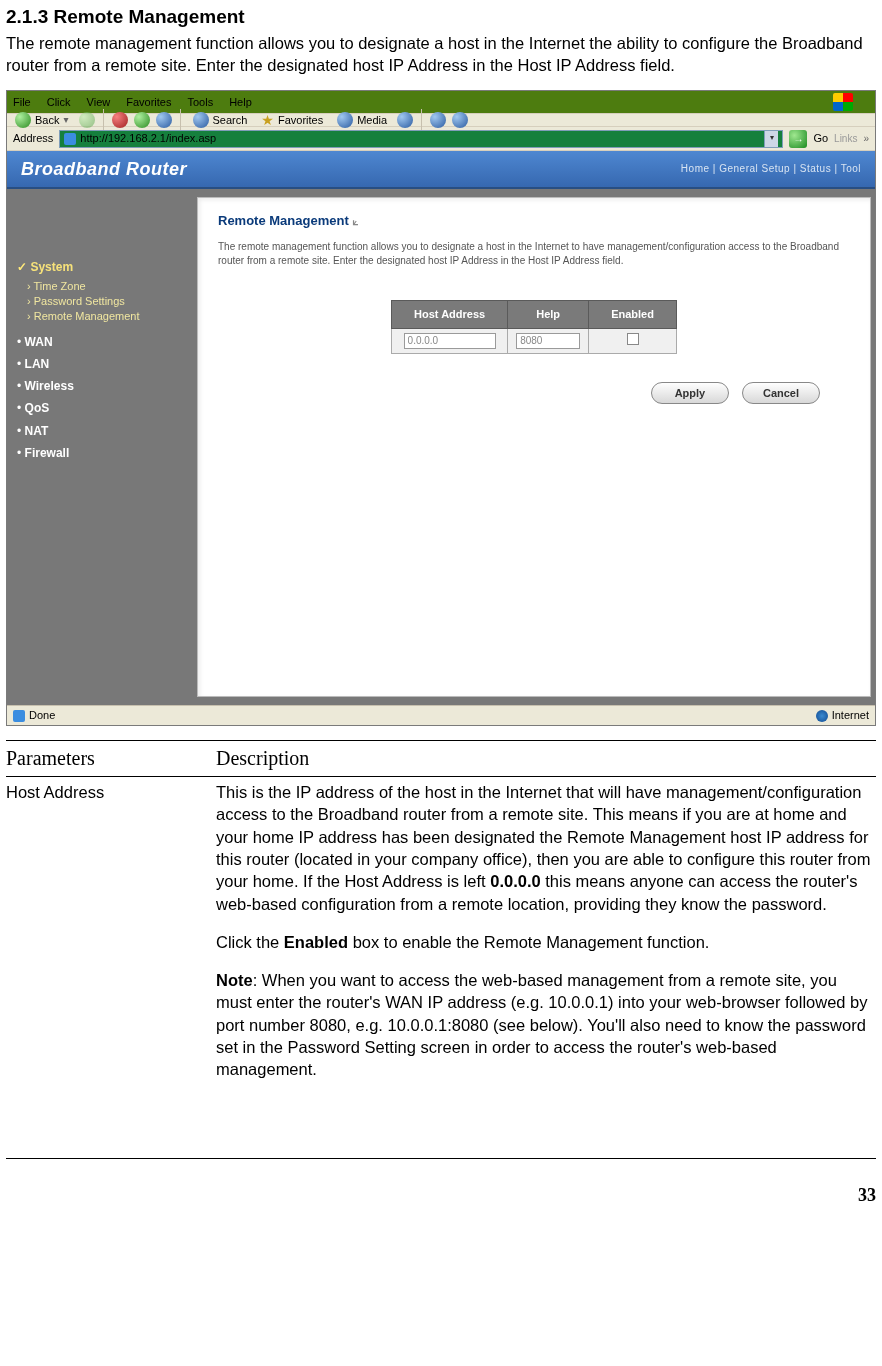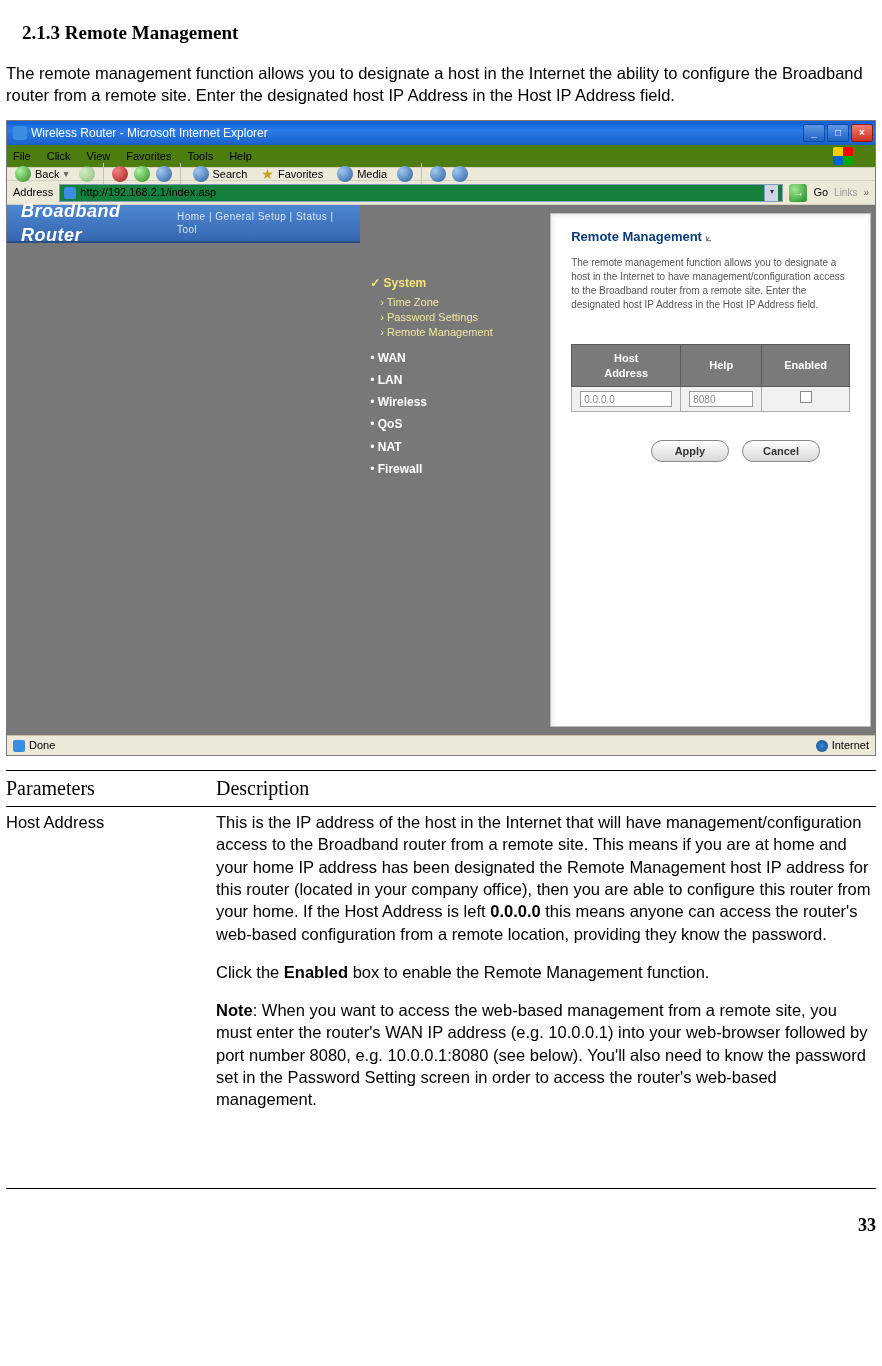--- a/index.html
+++ b/index.html
@@ -7,24 +7,24 @@
     margin: 0;
     font-family: Arial, Helvetica, sans-serif;
     background: #fff;
     color: #000;
     width: 882px;
     padding: 0 6px;
     font-size: 16.5px;
     line-height: 1.35;
   }
   .page-heading {
-    font-family: Liberation Serif, serif;
+    font-family: Liberation Sans, sans-serif;
     font-weight: bold;
     font-size: 19px;
-    margin: 16px;
+    margin: 0;
     padding-top: 4px;
   }
   .intro-para { margin: 2px 0 14px 0; }
   
   .browser-shot {
     width: 870px;
     height: 636px;
     border: 1px solid #7a7a7a;
     background: #ece9d8;
     font-size: 11px;
@@ -102,21 +102,21 @@
     background: #15803d; display:flex; align-items:center; padding: 0 4px;
     gap: 4px;
     font-size:11px;
   }
   .addr-ie { width:12px;height:12px; background:#3b8de0; border-radius:2px; }
   .addr-dd { width:14px;height:16px; background:#cdd7e6;border-left:1px solid #7f9db9;display:flex;align-items:center;justify-content:center;font-size:8px;color:#333;}
   .go-btn { width:18px;height:18px;background:radial-gradient(circle at 30% 30%,#a0e890,#1a8a20);border-radius:3px;display:flex;align-items:center;justify-content:center;color:#fff;font-size:10px;}
   .links-lbl{font-size:10px;color:#999;}
   
   .router-area {
-    flex:1; display:flex; 
+    flex:1; display:flex; flex-direction:column;
     background:#787878;
   }
   .router-header {
     height:38px; background:linear-gradient(to bottom,#4e87d1 0%, #3668b0 100%);
     color:#fff; display:flex; align-items:center;
     padding:0 14px; font-size:18px; font-weight:bold; font-style:italic;
     letter-spacing: 0.5px;
     border-bottom:2px solid #284e82;
   }
   .router-header .toplinks {
@@ -205,28 +205,20 @@
   }
 </style>
 </head>
 <body>
 
 <h2 class="page-heading">2.1.3 Remote Management</h2>
 <p class="intro-para">The remote management function allows you to designate a host in the Internet the ability to configure the Broadband router from a remote site. Enter the designated host IP Address in the Host IP Address field.</p>
 
 <div class="shot-wrap">
 <div class="browser-shot">
-  <div class="titlebar">
-    <span class="icon"></span>
-    <span>Wireless Router - Microsoft Internet Explorer</span>
-    <span class="spacer"></span>
-    <span class="win-btn">_</span>
-    <span class="win-btn">□</span>
-    <span class="win-btn close">×</span>
-  </div>
   <div class="menubar">
     <span>File</span>
     <span>Click</span>
     <span>View</span>
     <span>Favorites</span>
     <span>Tools</span>
     <span>Help</span>
     <span class="winlogo"></span>
   </div>
   <div class="toolbar">

